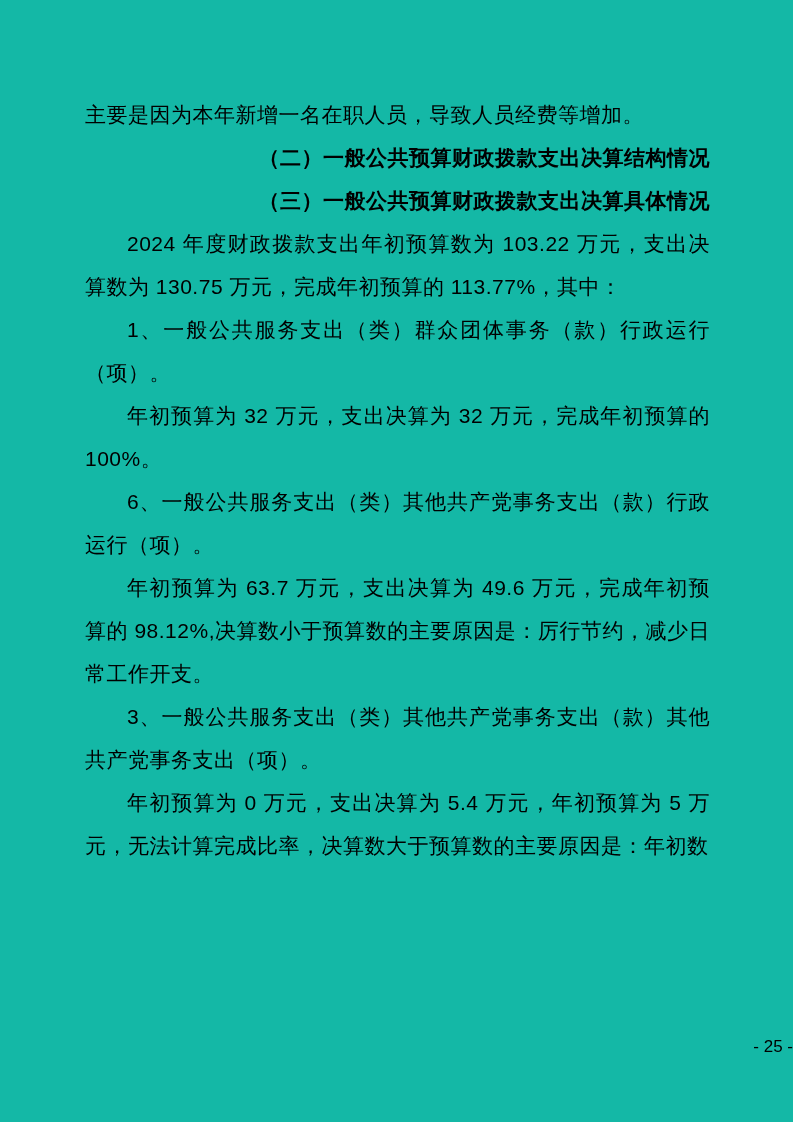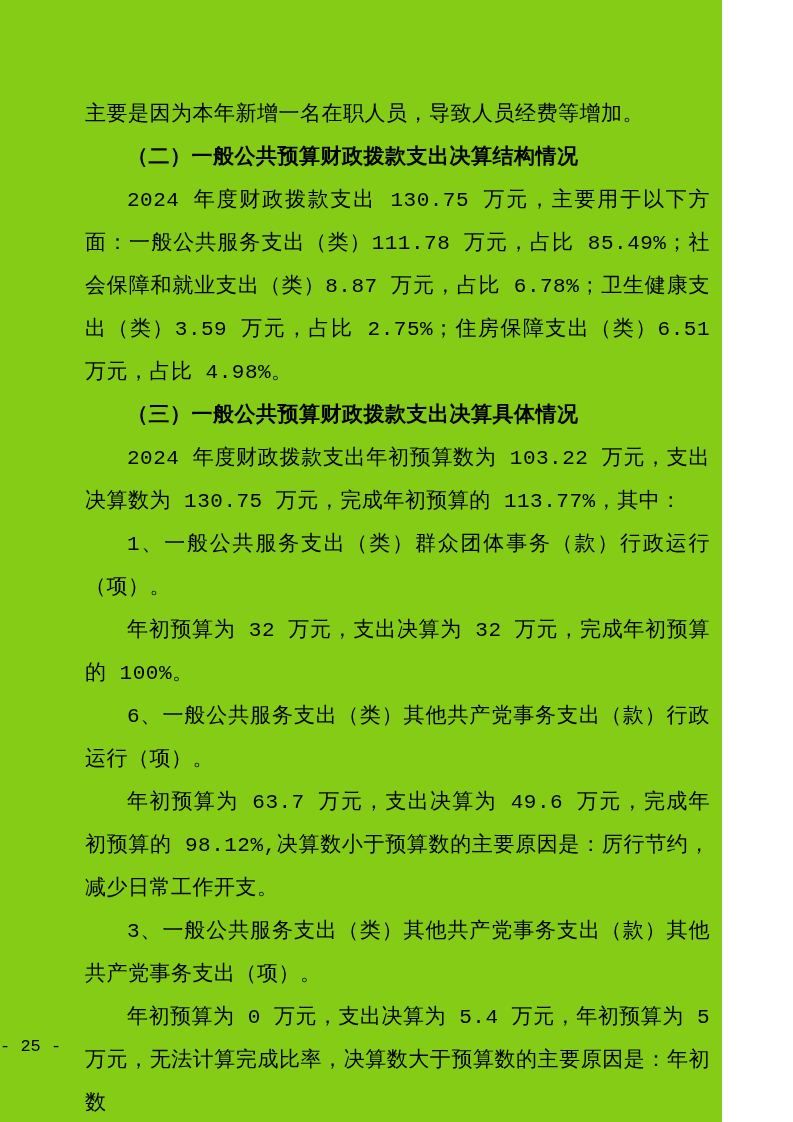--- a/index.html
+++ b/index.html
@@ -2,25 +2,25 @@
 <html lang="zh"><head>
 <meta charset="utf-8">
 <style>
   html, body {
     margin: 0;
     padding: 0;
     background: #ffffff;
   }
   .page {
     position: relative;
-    width: 722px;
+    width: 793px;
     height: 1122px;
-    background: #84cc16;
+    background: #14b8a6;
     overflow: hidden;
-    font-family: Liberation Mono, monospace;
+    font-family: Liberation Sans, sans-serif;
     color: #000000;
   }
   .content {
     position: absolute;
     left: 85px;
     top: 93px;
     width: 625px;
   }
   .content p {
     margin: 0;
@@ -31,41 +31,40 @@
     text-justify: inter-ideograph;
     text-indent: 2em;
     letter-spacing: 0.5px;
     word-break: break-all;
   }
   .content p.continuation {
     text-indent: 0;
   }
   .content p.heading {
     font-weight: bold;
-    text-align: left;
+    text-align: right;
   }
   .footer {
     position: absolute;
     left: 0;
     right: 0;
     top: 1036px;
-    text-align: left;
+    text-align: right;
     font-size: 17px;
     line-height: 22px;
     color: #000000;
   }
 </style>
 </head>
 <body>
 
 <div class="page">
   <div class="content">
     <p class="continuation">主要是因为本年新增一名在职人员，导致人员经费等增加。</p>
     <p class="heading">（二）一般公共预算财政拨款支出决算结构情况</p>
-    <p>2024 年度财政拨款支出 130.75 万元，主要用于以下方面：一般公共服务支出（类）111.78 万元，占比 85.49%；社会保障和就业支出（类）8.87 万元，占比 6.78%；卫生健康支出（类）3.59 万元，占比 2.75%；住房保障支出（类）6.51 万元，占比 4.98%。</p>
     <p class="heading">（三）一般公共预算财政拨款支出决算具体情况</p>
     <p>2024 年度财政拨款支出年初预算数为 103.22 万元，支出决算数为 130.75 万元，完成年初预算的 113.77%，其中：</p>
     <p>1、一般公共服务支出（类）群众团体事务（款）行政运行（项）。</p>
     <p>年初预算为 32 万元，支出决算为 32 万元，完成年初预算的 100%。</p>
     <p>6、一般公共服务支出（类）其他共产党事务支出（款）行政运行（项）。</p>
     <p>年初预算为 63.7 万元，支出决算为 49.6 万元，完成年初预算的 98.12%,决算数小于预算数的主要原因是：厉行节约，减少日常工作开支。</p>
     <p>3、一般公共服务支出（类）其他共产党事务支出（款）其他共产党事务支出（项）。</p>
     <p>年初预算为 0 万元，支出决算为 5.4 万元，年初预算为 5 万元，无法计算完成比率，决算数大于预算数的主要原因是：年初数</p>
   </div>
   <div class="footer">- 25 -</div>

